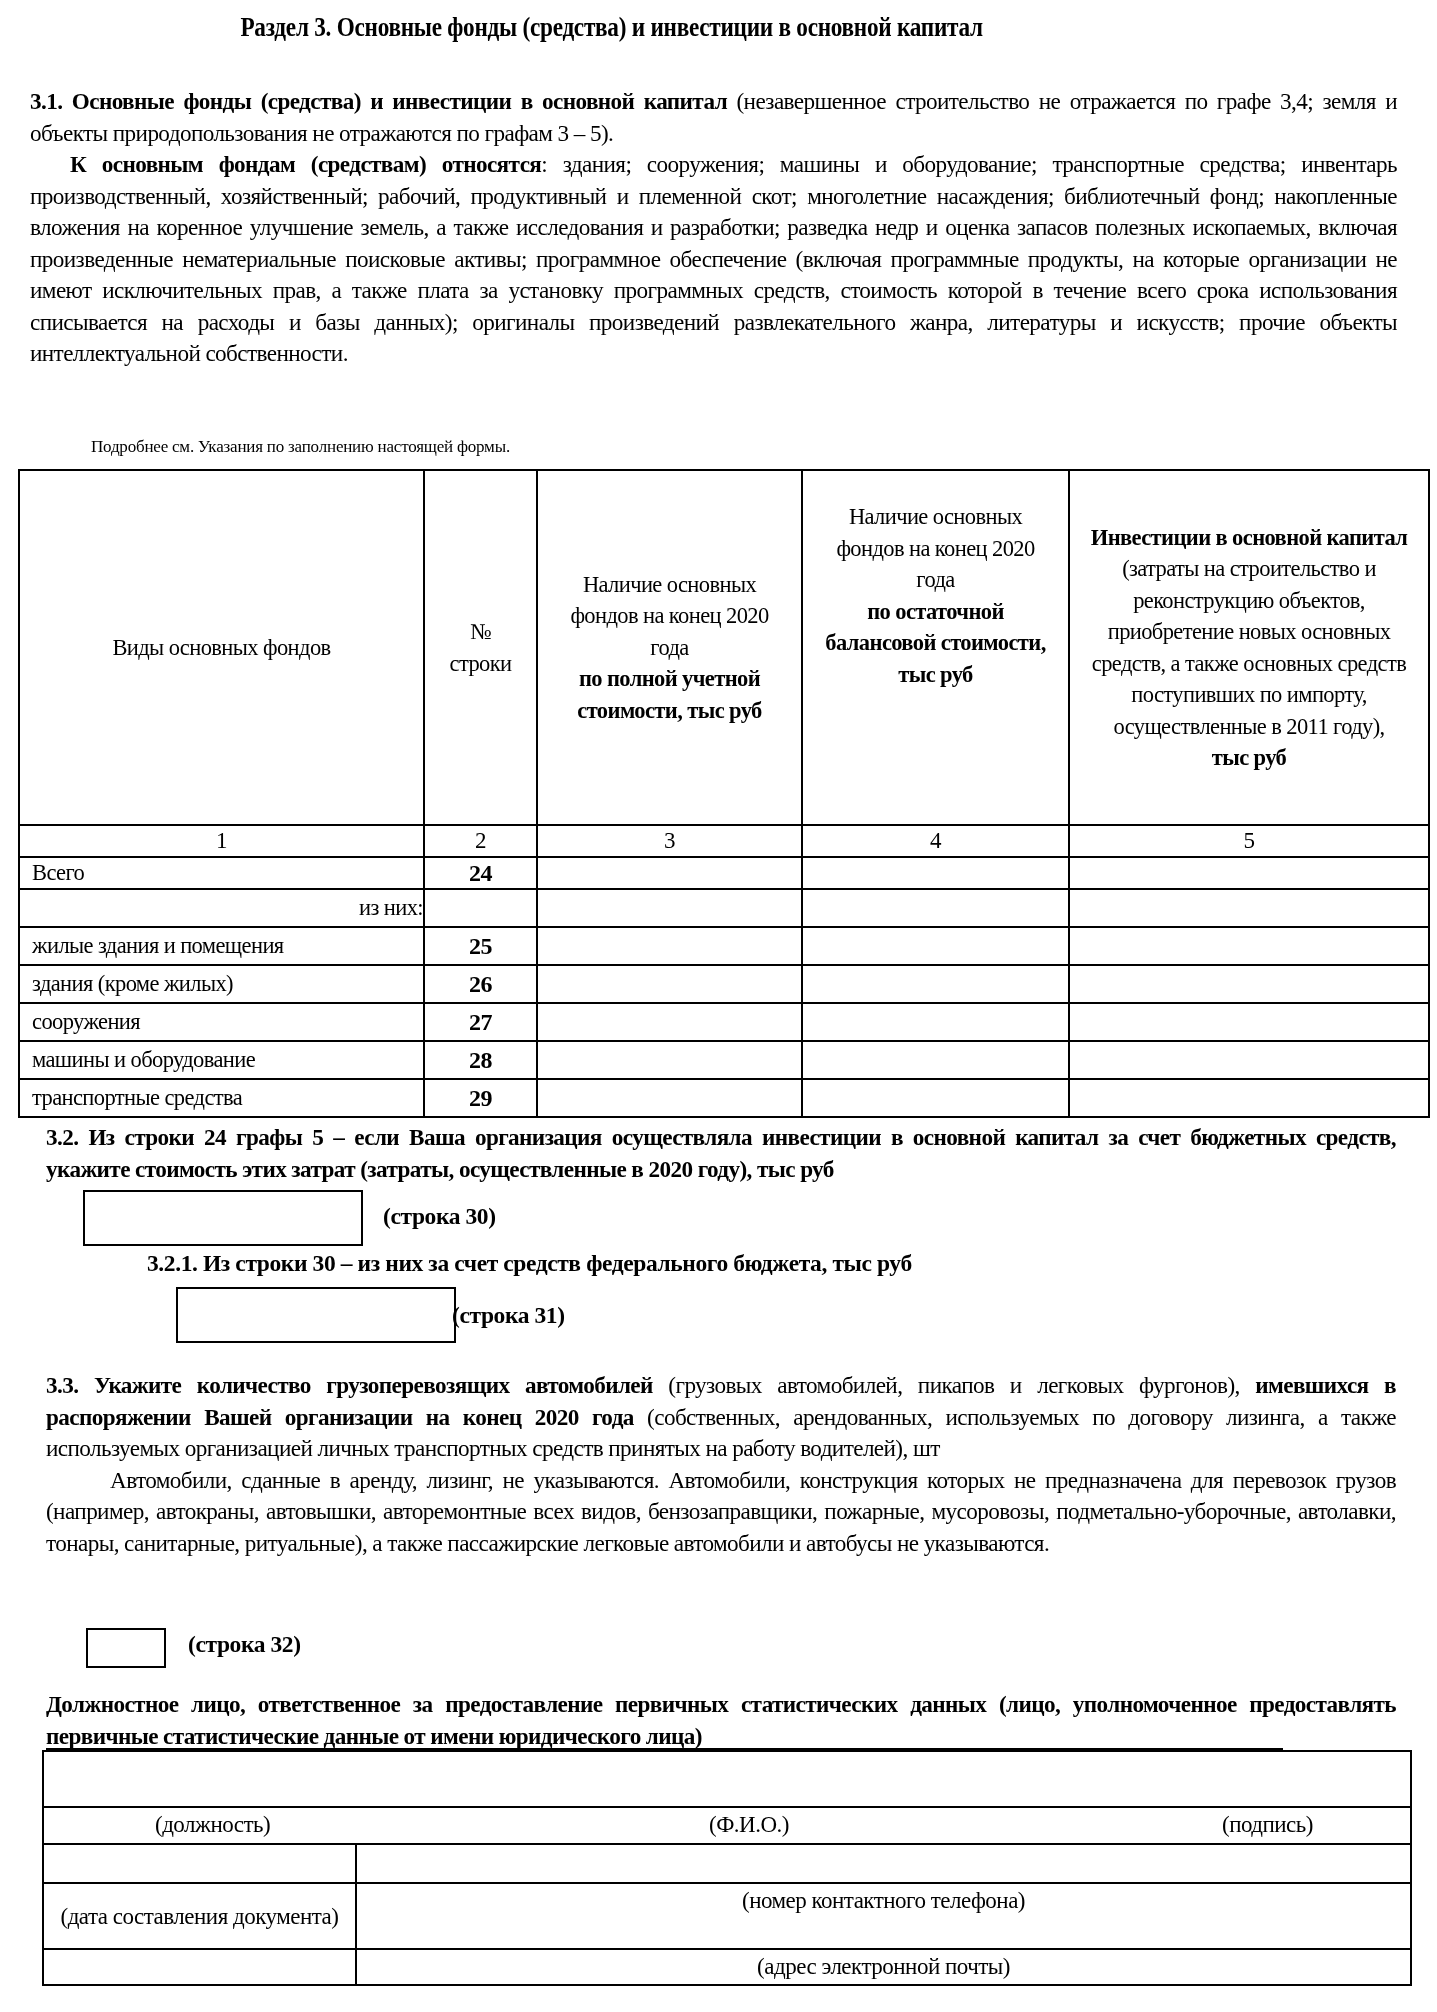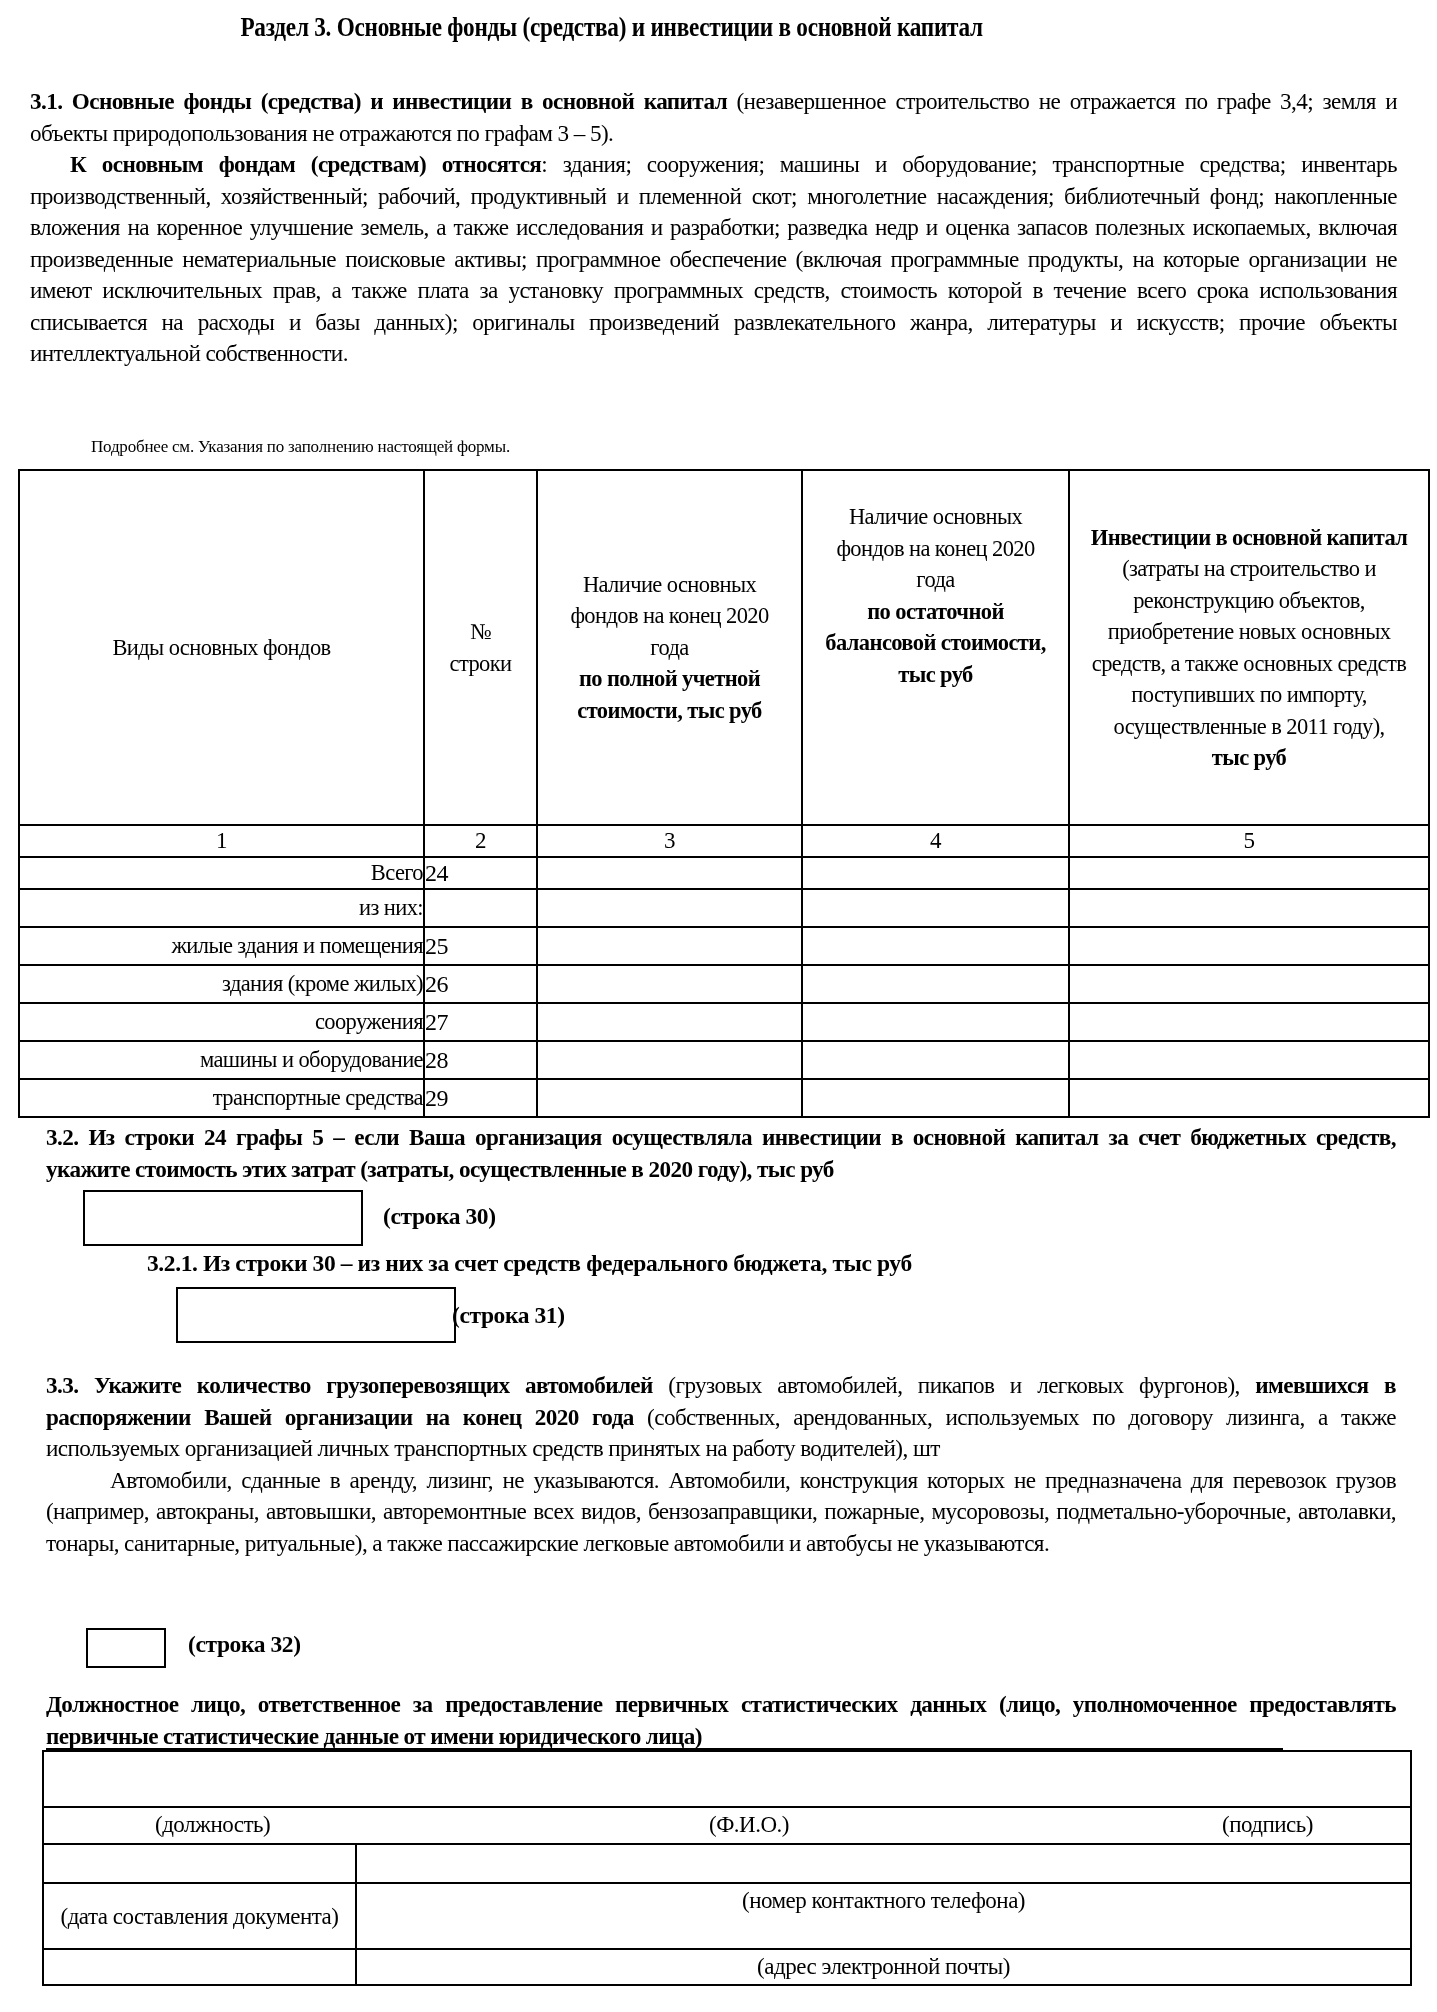--- a/index.html
+++ b/index.html
@@ -33,22 +33,22 @@
     border-collapse: collapse;
     font-size: 22.5px; letter-spacing: -0.6px;
   }
   table.main td {
     border: 2.5px solid #000; padding: 0;
     vertical-align: middle;
   }
   .hdr td { height: 355px; text-align: center; line-height: 31.5px; }
   .num td { height: 32px; text-align: center; font-size: 23px; }
   .row td { height: 38px; }
-  .row td.lbl { padding-left: 0; text-align: right; margin-left: 12px; }
-  .row td.no { text-align: left; font-weight: normal; font-size: 24px; }
+  .row td.lbl { padding-left: 12px; text-align: left; margin-left: 12px; }
+  .row td.no { text-align: center; font-weight: bold; font-size: 24px; }
   .row td.sub { text-align: right; font-weight: normal; height: 32px; }
   .row.short td { height: 32px; }
 
   .box { position: absolute; border: 2.5px solid #000; background: #fff; }
   .lbl-bold { position: absolute; font-weight: bold; font-size: 23.5px; letter-spacing: -0.4px; }
 
   table.sign {
     position: absolute; left: 42px; top: 1750px;
     border-collapse: collapse; font-size: 23px; letter-spacing: -0.5px;
   }

